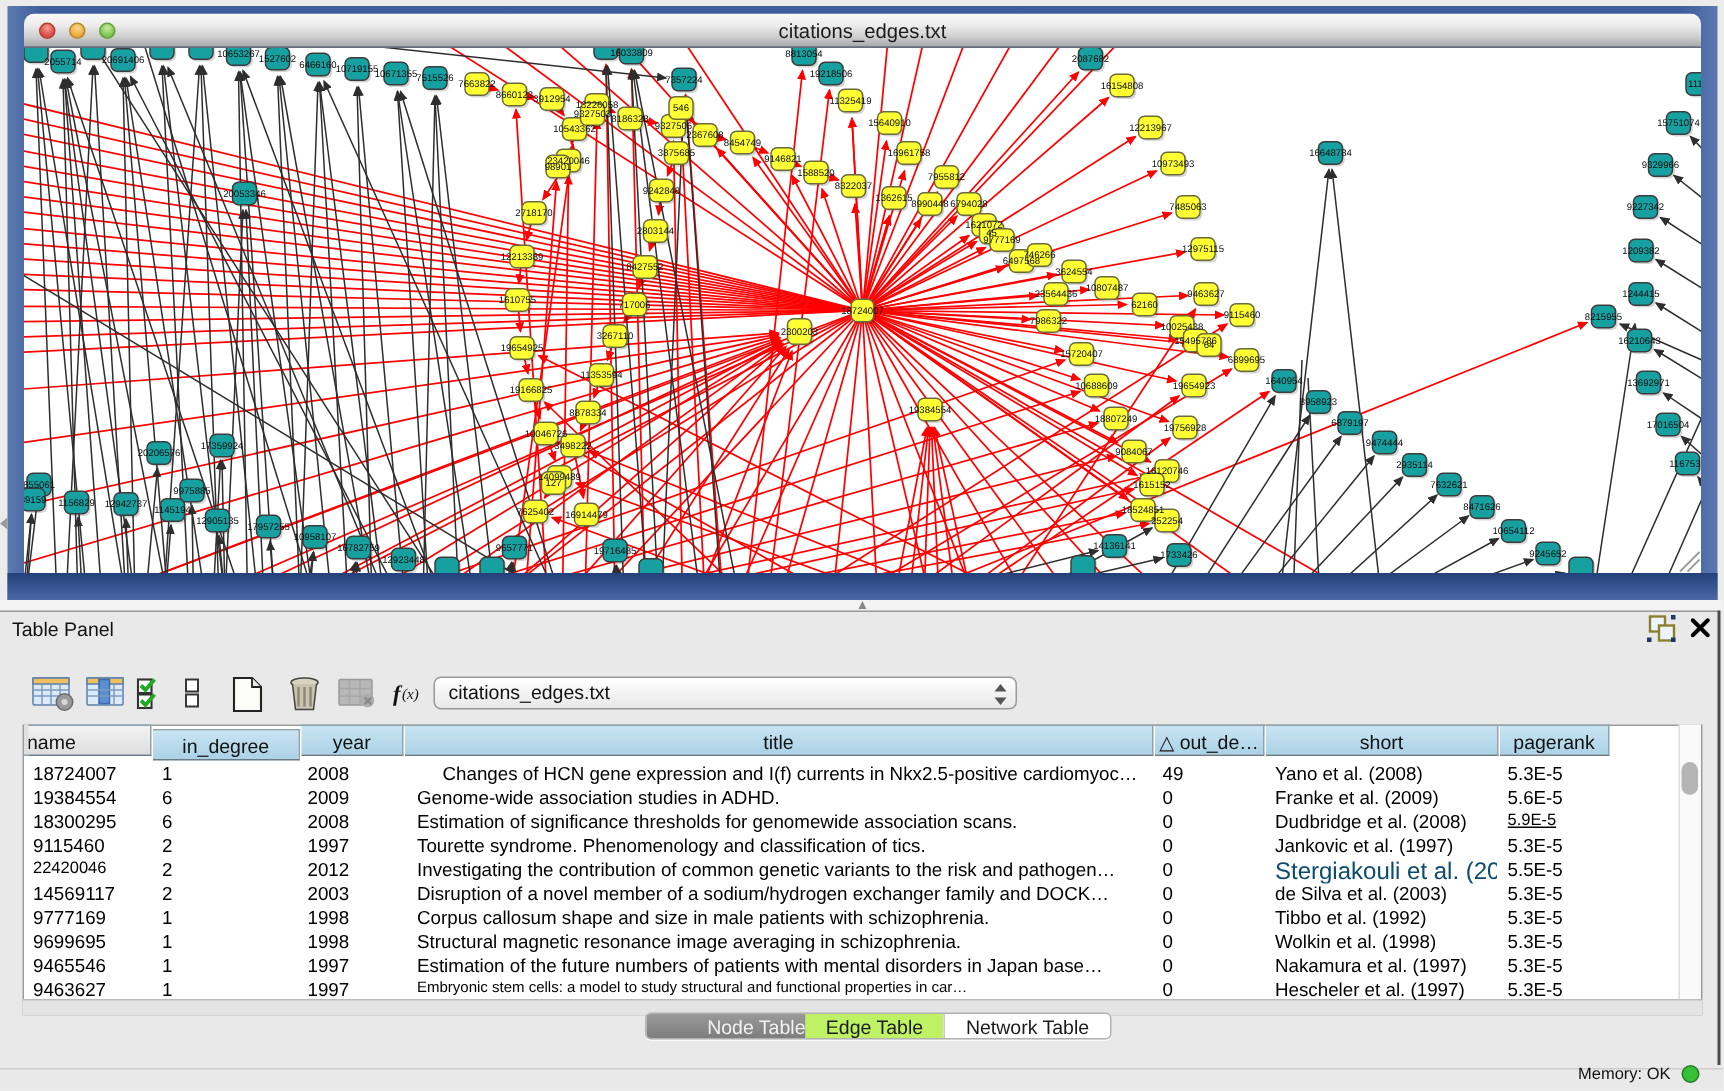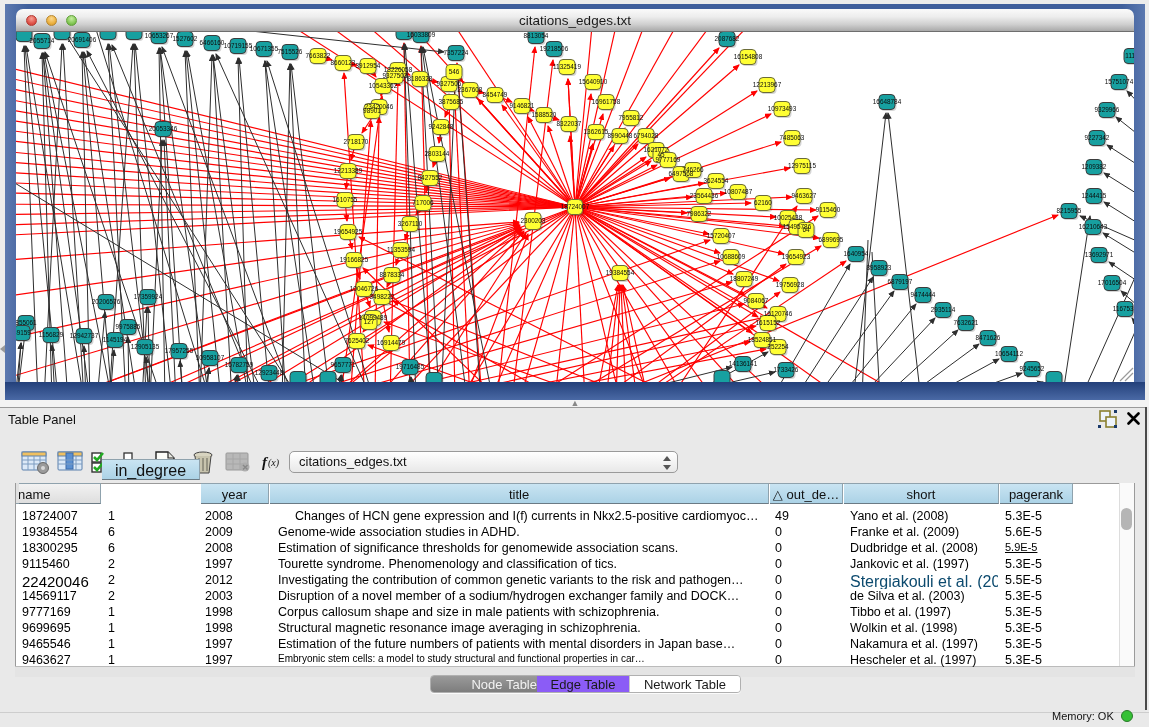--- a/index.html
+++ b/index.html
@@ -787,21 +787,21 @@
 
 <div style="position:absolute;left:289px;top:451px;width:389px;height:22px;background:linear-gradient(#ffffff,#e8e8e8);border:1px solid #9a9a9a;border-radius:5px;"></div>
 <div style="position:absolute;left:299px;top:454px;font-size:13px;color:#111;">citations_edges.txt</div>
 <svg width="10" height="16" viewBox="0 0 10 16" style="position:absolute;left:662px;top:455px">
     <path d="M5 1 L9 6 L1 6 z" fill="#555"></path>
     <path d="M5 15 L9 10 L1 10 z" fill="#555"></path>
   </svg>
 
 <div style="position:absolute;left:15px;top:483px;width:1120px;height:194px;background:#fff;border:1px solid #9a9a9a;"></div>
 <div style="position:absolute;left:18px;top:483px;width:83px;height:21px;background:linear-gradient(#f2f2f2,#dedede);border-right:1px solid #8fa2ad;border-top:1px solid #8fa2ad;border-bottom:1px solid #6a7a84;font-size:13px;color:#111;line-height:21px;">name</div>
-<div style="position:absolute;left:102px;top:459px;width:98px;height:21px;background:linear-gradient(#c9e4f2,#abd2e6);border-right:1px solid #8fa2ad;border-top:1px solid #8fa2ad;border-bottom:1px solid #6a7a84;font-size:16px;color:#111;text-align:center;line-height:21px;">in_degree</div>
+<div style="position:absolute;left:102px;top:486px;width:98px;height:21px;background:linear-gradient(#c9e4f2,#abd2e6);border-right:1px solid #8fa2ad;border-top:1px solid #8fa2ad;border-bottom:1px solid #6a7a84;font-size:13px;color:#111;text-align:center;line-height:21px;">in_degree</div>
 <div style="position:absolute;left:201px;top:483px;width:68px;height:21px;background:linear-gradient(#c9e4f2,#abd2e6);border-right:1px solid #8fa2ad;border-top:1px solid #8fa2ad;border-bottom:1px solid #6a7a84;font-size:13px;color:#111;text-align:center;line-height:21px;">year</div>
 <div style="position:absolute;left:270px;top:483px;width:499px;height:21px;background:linear-gradient(#c9e4f2,#abd2e6);border-right:1px solid #8fa2ad;border-top:1px solid #8fa2ad;border-bottom:1px solid #6a7a84;font-size:13px;color:#111;text-align:center;line-height:21px;">title</div>
 <div style="position:absolute;left:770px;top:483px;width:73px;height:21px;background:linear-gradient(#c9e4f2,#abd2e6);border-right:1px solid #8fa2ad;border-top:1px solid #8fa2ad;border-bottom:1px solid #6a7a84;font-size:13px;color:#111;text-align:center;line-height:21px;">△ out_de…</div>
 <div style="position:absolute;left:844px;top:483px;width:155px;height:21px;background:linear-gradient(#c9e4f2,#abd2e6);border-right:1px solid #8fa2ad;border-top:1px solid #8fa2ad;border-bottom:1px solid #6a7a84;font-size:13px;color:#111;text-align:center;line-height:21px;">short</div>
 <div style="position:absolute;left:1000px;top:483px;width:73px;height:21px;background:linear-gradient(#c9e4f2,#abd2e6);border-right:1px solid #8fa2ad;border-top:1px solid #8fa2ad;border-bottom:1px solid #6a7a84;font-size:13px;color:#111;text-align:center;line-height:21px;">pagerank</div>
 <div style="position:absolute;left:15px;top:666px;width:1120px;height:11px;background:#e4e4e4;border-top:1px solid #bbb;"></div>
 <div style="position:absolute;left:22px;top:509px;width:76px;height:16px;font-size:12.5px;color:#000;white-space:nowrap;overflow:hidden;">18724007</div>
 <div style="position:absolute;left:108px;top:509px;width:91px;height:16px;font-size:12.5px;color:#000;white-space:nowrap;overflow:hidden;">1</div>
 <div style="position:absolute;left:205px;top:509px;width:61px;height:16px;font-size:12.5px;color:#000;white-space:nowrap;overflow:hidden;">2008</div>
 <div style="position:absolute;left:278px;top:509px;width:492px;height:16px;font-size:12.5px;color:#000;white-space:nowrap;overflow:hidden;margin-left:17px;">Changes of HCN gene expression and I(f) currents in Nkx2.5-positive cardiomyoc…</div>
@@ -822,40 +822,40 @@
 <div style="position:absolute;left:775px;top:541px;width:66px;height:16px;font-size:12.5px;color:#000;white-space:nowrap;overflow:hidden;">0</div>
 <div style="position:absolute;left:850px;top:541px;width:148px;height:16px;font-size:12.5px;color:#000;white-space:nowrap;overflow:hidden;">Dudbridge et al. (2008)</div>
 <div style="position:absolute;left:1005px;top:541px;width:86px;height:16px;font-size:11px;color:#000;white-space:nowrap;overflow:hidden;text-decoration:underline;">5.9E-5</div>
 <div style="position:absolute;left:22px;top:557px;width:76px;height:16px;font-size:12.5px;color:#000;white-space:nowrap;overflow:hidden;">9115460</div>
 <div style="position:absolute;left:108px;top:557px;width:91px;height:16px;font-size:12.5px;color:#000;white-space:nowrap;overflow:hidden;">2</div>
 <div style="position:absolute;left:205px;top:557px;width:61px;height:16px;font-size:12.5px;color:#000;white-space:nowrap;overflow:hidden;">1997</div>
 <div style="position:absolute;left:278px;top:557px;width:492px;height:16px;font-size:12.5px;color:#000;white-space:nowrap;overflow:hidden;">Tourette syndrome. Phenomenology and classification of tics.</div>
 <div style="position:absolute;left:775px;top:557px;width:66px;height:16px;font-size:12.5px;color:#000;white-space:nowrap;overflow:hidden;">0</div>
 <div style="position:absolute;left:850px;top:557px;width:148px;height:16px;font-size:12.5px;color:#000;white-space:nowrap;overflow:hidden;">Jankovic et al. (1997)</div>
 <div style="position:absolute;left:1005px;top:557px;width:86px;height:16px;font-size:12.5px;color:#000;white-space:nowrap;overflow:hidden;">5.3E-5</div>
-<div style="position:absolute;left:22px;top:573px;width:76px;height:16px;font-size:15px;color:#000;white-space:nowrap;overflow:hidden;">22420046</div>
+<div style="position:absolute;left:22px;top:573px;width:76px;height:16px;font-size:11px;color:#000;white-space:nowrap;overflow:hidden;">22420046</div>
 <div style="position:absolute;left:108px;top:573px;width:91px;height:16px;font-size:12.5px;color:#000;white-space:nowrap;overflow:hidden;">2</div>
 <div style="position:absolute;left:205px;top:573px;width:61px;height:16px;font-size:12.5px;color:#000;white-space:nowrap;overflow:hidden;">2012</div>
 <div style="position:absolute;left:278px;top:573px;width:492px;height:16px;font-size:12.5px;color:#000;white-space:nowrap;overflow:hidden;">Investigating the contribution of common genetic variants to the risk and pathogen…</div>
 <div style="position:absolute;left:775px;top:573px;width:66px;height:16px;font-size:12.5px;color:#000;white-space:nowrap;overflow:hidden;">0</div>
 <div style="position:absolute;left:850px;top:573px;width:148px;height:16px;font-size:16px;color:#0c4a6e;white-space:nowrap;overflow:hidden;">Stergiakouli et al. (2012)</div>
 <div style="position:absolute;left:1005px;top:573px;width:86px;height:16px;font-size:12.5px;color:#000;white-space:nowrap;overflow:hidden;">5.5E-5</div>
 <div style="position:absolute;left:22px;top:589px;width:76px;height:16px;font-size:12.5px;color:#000;white-space:nowrap;overflow:hidden;">14569117</div>
 <div style="position:absolute;left:108px;top:589px;width:91px;height:16px;font-size:12.5px;color:#000;white-space:nowrap;overflow:hidden;">2</div>
 <div style="position:absolute;left:205px;top:589px;width:61px;height:16px;font-size:12.5px;color:#000;white-space:nowrap;overflow:hidden;">2003</div>
 <div style="position:absolute;left:278px;top:589px;width:492px;height:16px;font-size:12.5px;color:#000;white-space:nowrap;overflow:hidden;">Disruption of a novel member of a sodium/hydrogen exchanger family and DOCK…</div>
 <div style="position:absolute;left:775px;top:589px;width:66px;height:16px;font-size:12.5px;color:#000;white-space:nowrap;overflow:hidden;">0</div>
 <div style="position:absolute;left:850px;top:589px;width:148px;height:16px;font-size:12.5px;color:#000;white-space:nowrap;overflow:hidden;">de Silva et al. (2003)</div>
 <div style="position:absolute;left:1005px;top:589px;width:86px;height:16px;font-size:12.5px;color:#000;white-space:nowrap;overflow:hidden;">5.3E-5</div>
 <div style="position:absolute;left:22px;top:605px;width:76px;height:16px;font-size:12.5px;color:#000;white-space:nowrap;overflow:hidden;">9777169</div>
 <div style="position:absolute;left:108px;top:605px;width:91px;height:16px;font-size:12.5px;color:#000;white-space:nowrap;overflow:hidden;">1</div>
 <div style="position:absolute;left:205px;top:605px;width:61px;height:16px;font-size:12.5px;color:#000;white-space:nowrap;overflow:hidden;">1998</div>
 <div style="position:absolute;left:278px;top:605px;width:492px;height:16px;font-size:12.5px;color:#000;white-space:nowrap;overflow:hidden;">Corpus callosum shape and size in male patients with schizophrenia.</div>
 <div style="position:absolute;left:775px;top:605px;width:66px;height:16px;font-size:12.5px;color:#000;white-space:nowrap;overflow:hidden;">0</div>
-<div style="position:absolute;left:850px;top:605px;width:148px;height:16px;font-size:12.5px;color:#000;white-space:nowrap;overflow:hidden;">Tibbo et al. (1997)</div>
+<div style="position:absolute;left:850px;top:605px;width:148px;height:16px;font-size:12.5px;color:#000;white-space:nowrap;overflow:hidden;">Tibbo et al. (1992)</div>
 <div style="position:absolute;left:1005px;top:605px;width:86px;height:16px;font-size:12.5px;color:#000;white-space:nowrap;overflow:hidden;">5.3E-5</div>
 <div style="position:absolute;left:22px;top:621px;width:76px;height:16px;font-size:12.5px;color:#000;white-space:nowrap;overflow:hidden;">9699695</div>
 <div style="position:absolute;left:108px;top:621px;width:91px;height:16px;font-size:12.5px;color:#000;white-space:nowrap;overflow:hidden;">1</div>
 <div style="position:absolute;left:205px;top:621px;width:61px;height:16px;font-size:12.5px;color:#000;white-space:nowrap;overflow:hidden;">1998</div>
 <div style="position:absolute;left:278px;top:621px;width:492px;height:16px;font-size:12.5px;color:#000;white-space:nowrap;overflow:hidden;">Structural magnetic resonance image averaging in schizophrenia.</div>
 <div style="position:absolute;left:775px;top:621px;width:66px;height:16px;font-size:12.5px;color:#000;white-space:nowrap;overflow:hidden;">0</div>
 <div style="position:absolute;left:850px;top:621px;width:148px;height:16px;font-size:12.5px;color:#000;white-space:nowrap;overflow:hidden;">Wolkin et al. (1998)</div>
 <div style="position:absolute;left:1005px;top:621px;width:86px;height:16px;font-size:12.5px;color:#000;white-space:nowrap;overflow:hidden;">5.3E-5</div>
 <div style="position:absolute;left:22px;top:637px;width:76px;height:16px;font-size:12.5px;color:#000;white-space:nowrap;overflow:hidden;">9465546</div>
 <div style="position:absolute;left:108px;top:637px;width:91px;height:16px;font-size:12.5px;color:#000;white-space:nowrap;overflow:hidden;">1</div>
@@ -874,18 +874,18 @@
 <div style="position:absolute;left:16px;top:483px;width:3px;height:21px;background:#e0e0e0;border-bottom:1px solid #8fa2ad;"></div>
 <div style="position:absolute;left:0px;top:345px;width:0;height:0;border-top:4px solid transparent;border-bottom:4px solid transparent;border-right:5px solid #9a9a9a;"></div>
 
 <div style="position:absolute;left:1119px;top:483px;width:15px;height:183px;background:#fafafa;border-left:1px solid #ddd;"></div>
 <div style="position:absolute;left:1121px;top:508px;width:11px;height:22px;background:#b5b5b5;border-radius:6px;"></div>
 
 <div style="position:absolute;left:1145px;top:407px;width:2px;height:303px;background:#4a4a4a;"></div>
 
 <div style="position:absolute;left:430px;top:675px;height:18px;display:flex;border:1px solid #b0b0b0;border-radius:4px;overflow:hidden;box-shadow:0 1px 0 rgba(255,255,255,.8);">
 <div style="width:106px;background:linear-gradient(#9a9a9a,#7d7d7d);color:#f2f2f2;font-size:13px;text-align:right;line-height:17px;">Node Table</div>
-<div style="width:92px;background:#8b5cf6;color:#1a1a1a;font-size:13px;text-align:center;line-height:17px;">Edge Table</div>
+<div style="width:92px;background:#bef264;color:#1a1a1a;font-size:13px;text-align:center;line-height:17px;">Edge Table</div>
 <div style="width:111px;background:#fff;color:#1a1a1a;font-size:13px;text-align:center;line-height:17px;border-left:1px solid #c8c8c8;">Network Table</div>
 </div>
 
 <div style="position:absolute;left:0px;top:712px;width:1149px;height:15px;background:#e9e9e9;border-top:1px solid #cdcdcd;"></div>
 <div style="position:absolute;left:1052px;top:710px;font-size:11px;color:#111;">Memory: OK</div>
 <div style="position:absolute;left:1121px;top:710px;width:12px;height:12px;border-radius:50%;background:#35c135;border:1px solid #2a7a2a;"></div>
 </body></html>

